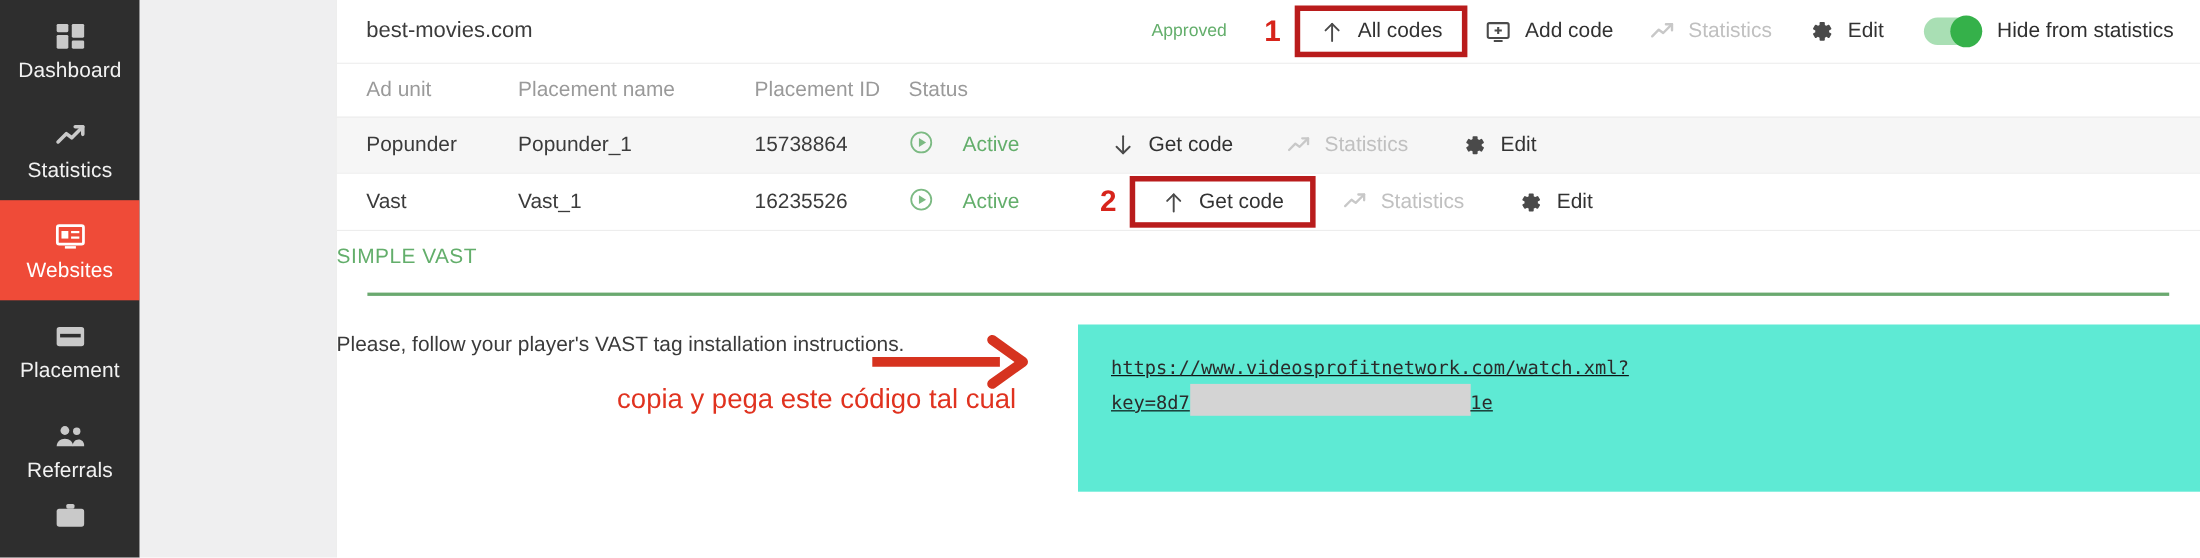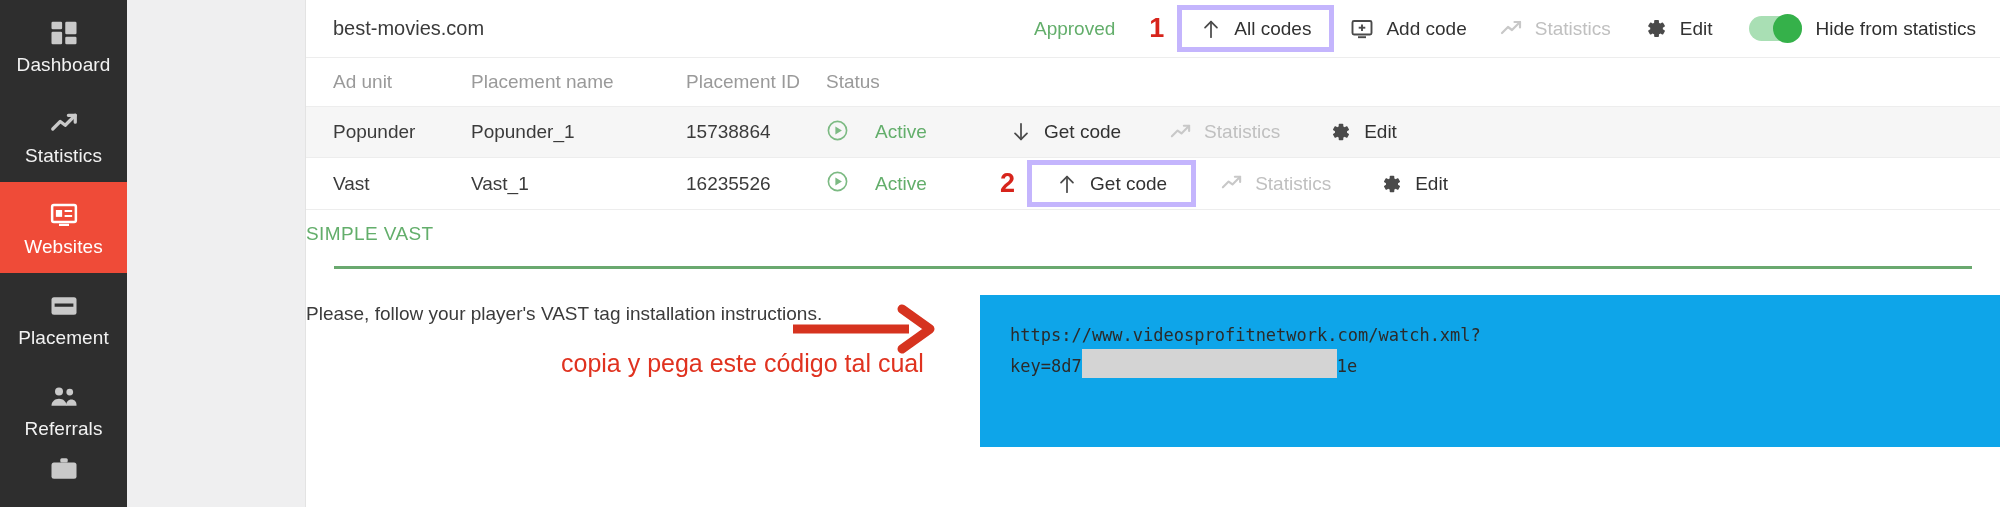--- a/index.html
+++ b/index.html
@@ -56,35 +56,35 @@
     height: 58px;
     display: flex; align-items: center;
     padding-left: 27px; padding-right: 10px;
     border-bottom: 1px solid #ededed;
     position: relative;
   }
   .site-name { font-size: 20px; color: #3b3b3b; }
   .hdr-right {
     margin-left: auto; display: flex; align-items: center; height: 100%;
   }
-  .approved { font-size: 19px; color: #63ae6b; margin-right: 34px; }
+  .approved { font-size: 16px; color: #63ae6b; margin-right: 34px; }
   .step-num {
     font-size: 27px; font-weight: bold; color: #d7241b;
     margin-right: 13px; line-height: 1;
   }
   .act {
     display: flex; align-items: center; gap: 12px;
     font-size: 19px; color: #323232; cursor: pointer;
     padding: 16px 16px; height: 100%;
   }
   .act.muted { color: #c0c0c0; }
   .act .ico { display: flex; align-items: center; }
   .act svg { display: block; }
   .boxed {
-    border: 5px solid #c4b5fd;
+    border: 5px solid #b91c1c;
     height: 47px; padding: 0 18px;
     background: #ffffff;
   }
   .toggle-wrap { display: flex; align-items: center; gap: 14px; padding: 0 14px 0 20px; cursor: pointer; }
   .toggle {
     width: 53px; height: 25px; border-radius: 13px;
     background: #a9dfb4; position: relative; flex: 0 0 53px;
   }
   .toggle .knob {
     position: absolute; right: 0; top: -2px;
@@ -120,25 +120,26 @@
   .instr-col { width: 650px; flex: 0 0 650px; padding-top: 8px; position: relative; }
   .instr { font-size: 19px; color: #3b3b3b; }
   .annot {
     position: absolute; left: 255px; top: 54px;
     font-size: 25px; color: #e0321f; white-space: nowrap;
   }
   .arrow { position: absolute; left: 483px; top: 6px; }
 
   .code-box {
     margin-left: 24px;
-    background: #0ea5e9;
+    background: #5eead4;
     flex: 1 1 auto;
     height: 152px;
     padding: 26px 0 0 30px;
     position: relative;
+    text-decoration: underline;
   }
   .code-line {
     font-family: "DejaVu Sans Mono", monospace;
     font-size: 17px; color: #2b2b2b; line-height: 28px;
     white-space: pre;
   }
   .redact {
     display: inline-block; vertical-align: -6px;
     width: 255px; height: 29px; background: #d4d4d4;
   }

